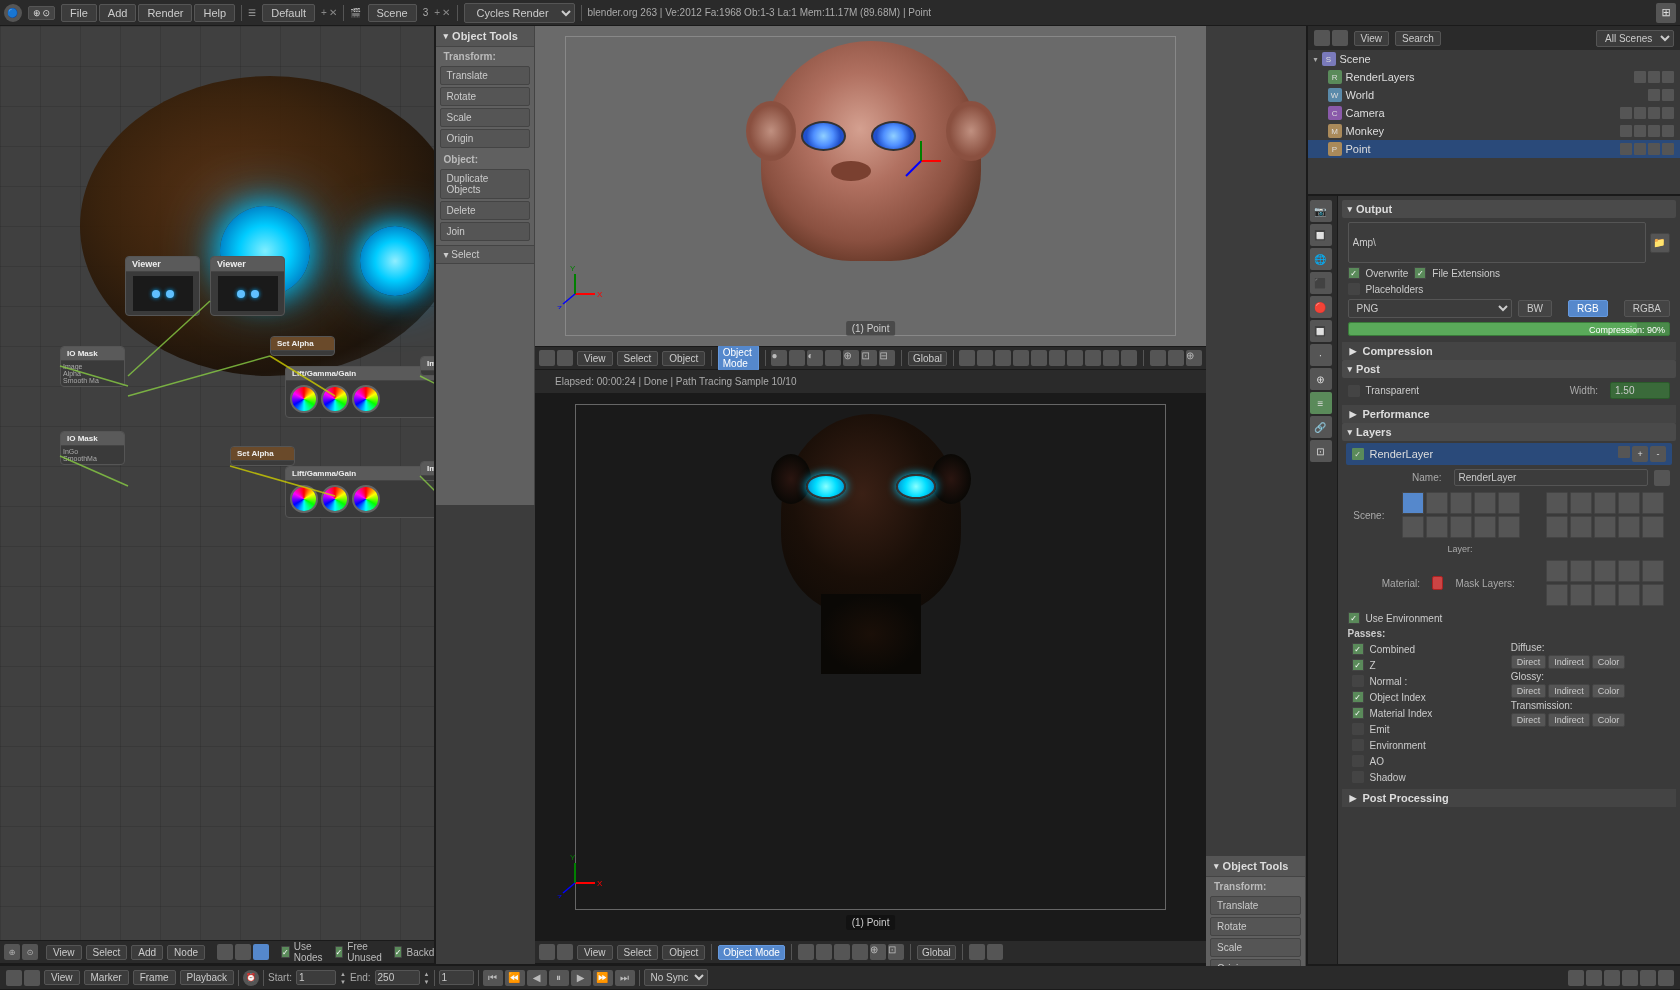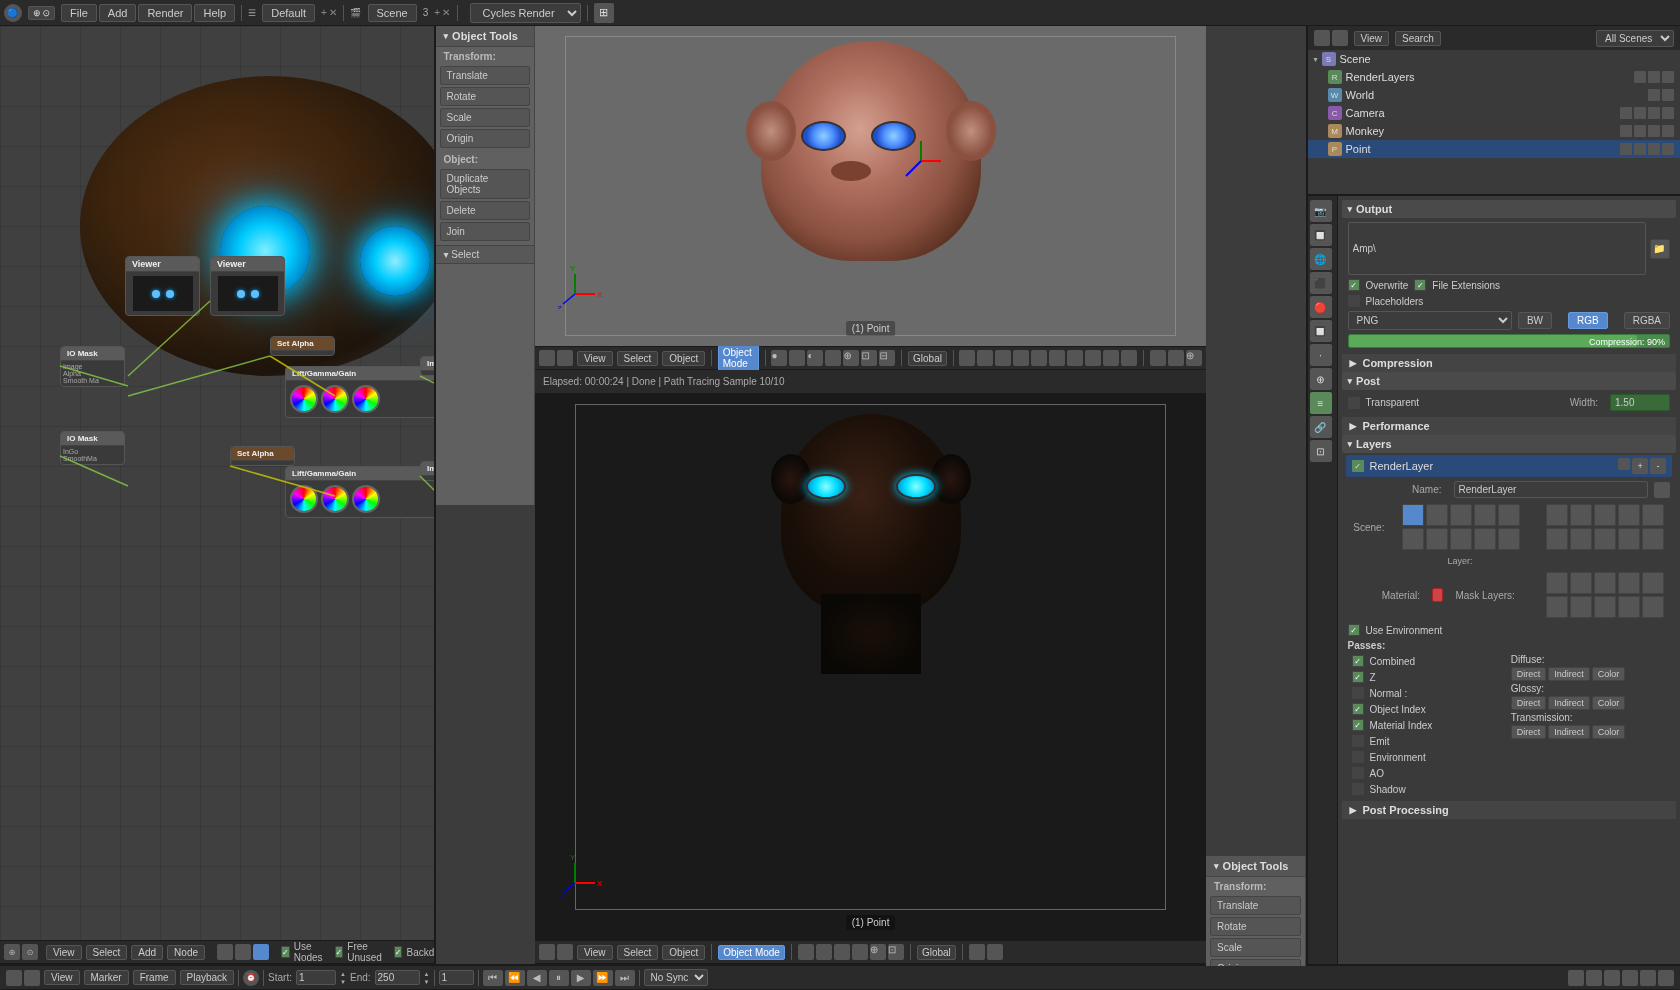--- a/index.html
+++ b/index.html
@@ -42,21 +42,20 @@
       font-size: 11px;
       color: #ccc;
     }
     .render-engine-selector {
       background: #3c3c3c;
       border: 1px solid #555;
       padding: 2px 8px;
       border-radius: 2px;
       color: #ccc;
       font-size: 11px;
-      margin-left: 6px;
     }
     .info-bar {
       flex: 1;
       font-size: 10px;
       color: #aaa;
       overflow: hidden;
       white-space: nowrap;
     }
 
     
@@ -330,21 +329,21 @@
     .render-viewport {
       background: #1a1a1a;
       position: relative;
       overflow: hidden;
     }
     .render-status-bar {
       height: 24px;
       background: #2a2a2a;
       display: flex;
       align-items: center;
-      padding: 0 8px;
+      padding: 0 20px;
       font-size: 10px;
       color: #aaa;
       border-bottom: 1px solid #1a1a1a;
     }
     .dark-monkey-body {
       width: 180px;
       height: 200px;
       background: radial-gradient(ellipse at 45% 40%, #3a2015 0%, #1a0f08 50%, #0a0805 100%);
       border-radius: 50% 50% 40% 40%;
       position: relative;
@@ -609,21 +608,21 @@
       display: flex;
       align-items: center;
       padding: 2px 6px;
       gap: 4px;
     }
     .path-input {
       flex: 1;
       background: #3c3c3c;
       border: 1px solid #555;
       border-radius: 2px;
-      padding: 20px 4px;
+      padding: 14px 4px;
       color: #ccc;
       font-size: 10px;
     }
     .path-folder-btn {
       width: 20px; height: 20px;
       background: #555;
       border: 1px solid #444;
       border-radius: 2px;
       display: flex;
       align-items: center;
@@ -696,20 +695,21 @@
   <span style="color:#aaa;font-size:10px;">3</span>
   <div style="display:flex; gap:2px;">
     <span style="font-size:10px; color:#888;">+</span>
     <span style="font-size:10px; color:#888;">✕</span>
   </div>
   <div style="width:1px;height:16px;background:#555;"></div>
   <select class="render-engine-selector">
     <option>Cycles Render</option>
   </select>
   <div style="width:1px;height:16px;background:#555;"></div>
+  <span class="info-bar">blender.org 263 | Ve:2012  Fa:1968  Ob:1-3  La:1  Mem:11.17M (89.68M) | Point</span>
   <div style="width:20px;height:20px;background:#555;border-radius:2px;display:flex;align-items:center;justify-content:center;cursor:pointer;">⊞</div>
 </div>
 
 <div class="main-layout">
 
   <div class="left-panel">
     <div class="node-editor-bg">
 
       <div class="monkey-blob"></div>
 

